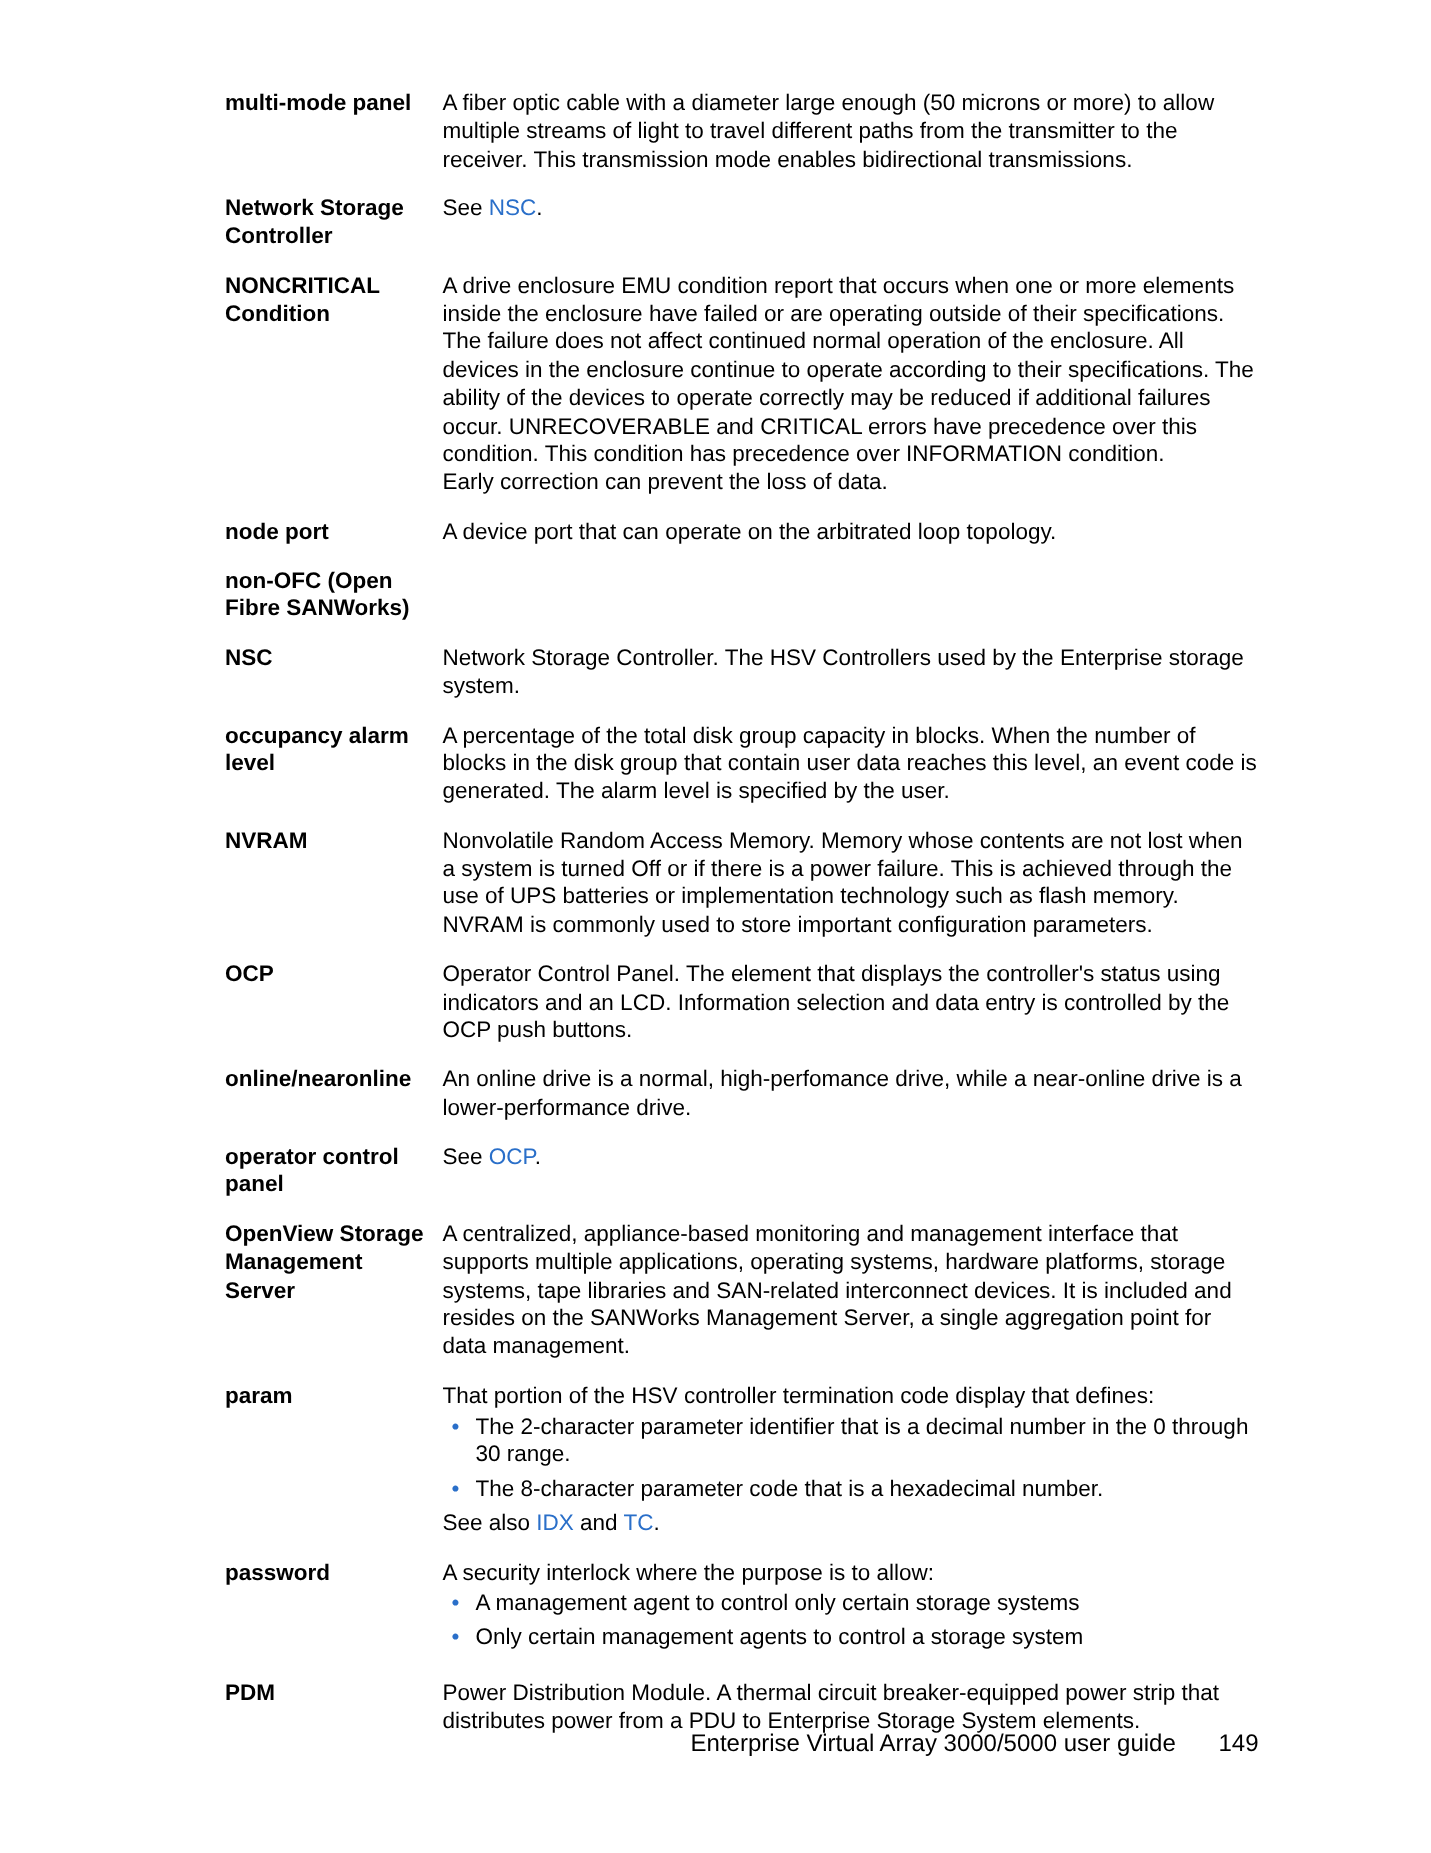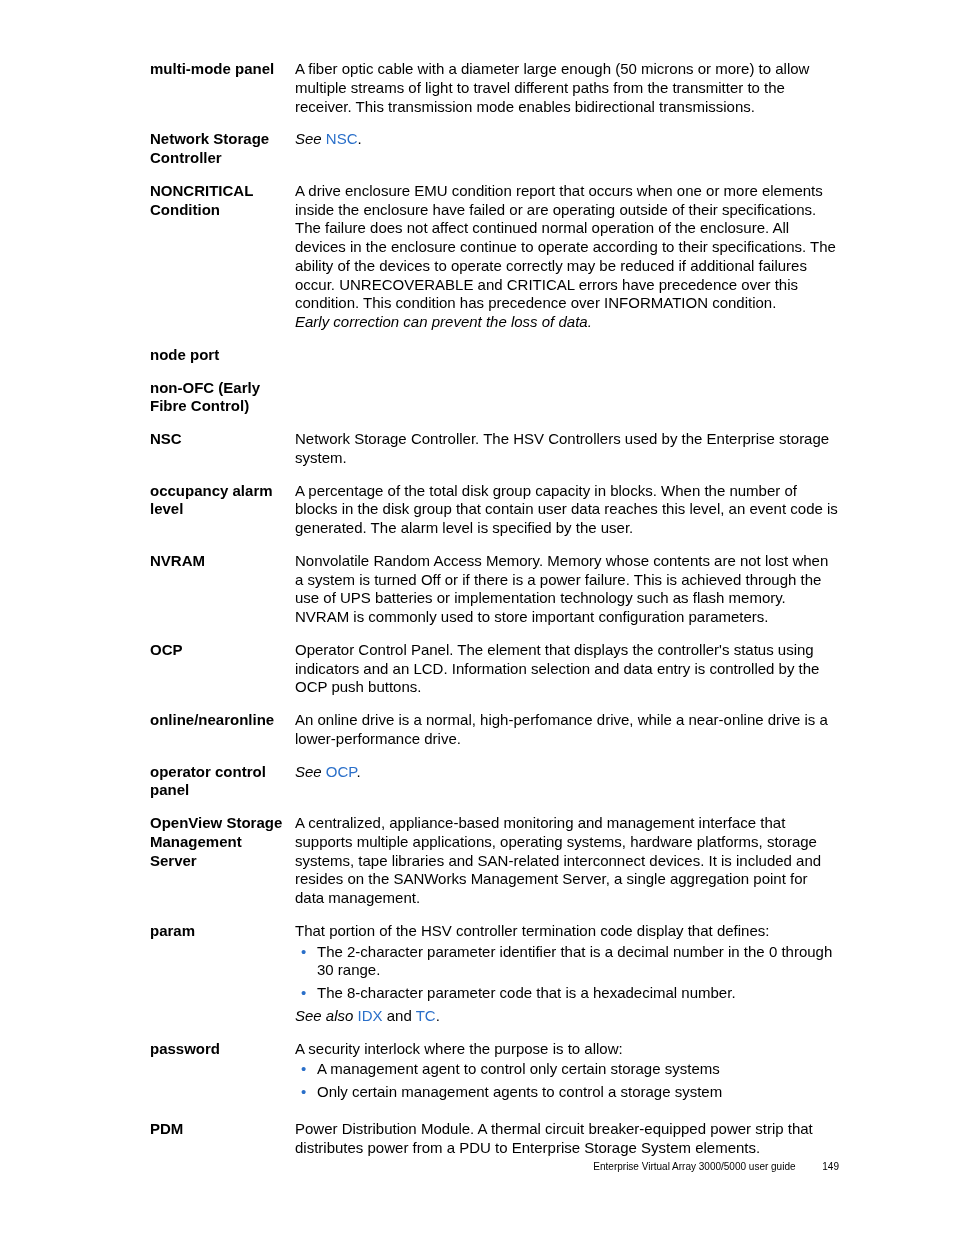--- a/index.html
+++ b/index.html
@@ -31,21 +31,20 @@
     box-sizing: border-box;
   }
   .def {
     flex: 1;
   }
   .link {
     color: #2a6fc9;
     cursor: pointer;
   }
   .italic {
-    font-style: italic;
   }
   ul.bullets {
     list-style: none;
     padding: 0;
     margin: 2px 0 2px 0;
   }
   ul.bullets li {
     position: relative;
     padding-left: 22px;
     margin-bottom: 4px;
@@ -55,21 +54,21 @@
     position: absolute;
     left: 6px;
     top: 0;
     color: #2a6fc9;
     font-size: 15px;
   }
   .footer {
     position: absolute;
     bottom: 62px;
     right: 115px;
-    font-size: 10px;
+    font-size: 16px;
   }
   .pagenum {
     display: inline-block;
     margin-left: 24px;
   }
 </style>
 </head>
 <body>
 
 <div class="page">
@@ -86,23 +85,26 @@
       </div>
       <div class="entry">
         <div class="term">NONCRITICAL Condition</div>
         <div class="def">
           <div>A drive enclosure EMU condition report that occurs when one or more elements inside the enclosure have failed or are operating outside of their specifications. The failure does not affect continued normal operation of the enclosure. All devices in the enclosure continue to operate according to their specifications. The ability of the devices to operate correctly may be reduced if additional failures occur. UNRECOVERABLE and CRITICAL errors have precedence over this condition. This condition has precedence over INFORMATION condition.</div>
           <div class="italic">Early correction can prevent the loss of data.</div>
         </div>
       </div>
       <div class="entry">
         <div class="term">node port</div>
+        <div class="def">
+          <div>A device port that can operate on the arbitrated loop topology.</div>
+        </div>
       </div>
       <div class="entry">
-        <div class="term">non-OFC (Early Fibre Control)</div>
+        <div class="term">non-OFC (Open Fibre SANWorks)</div>
       </div>
       <div class="entry">
         <div class="term">NSC</div>
         <div class="def">
           <div>Network Storage Controller. The HSV Controllers used by the Enterprise storage system.</div>
         </div>
       </div>
       <div class="entry">
         <div class="term">occupancy alarm level</div>
         <div class="def">

